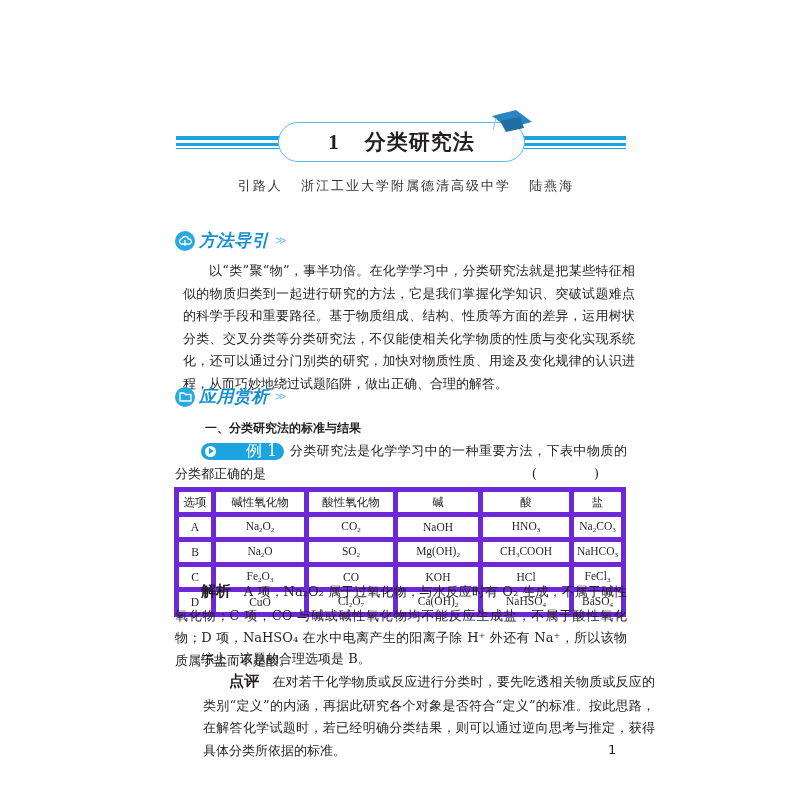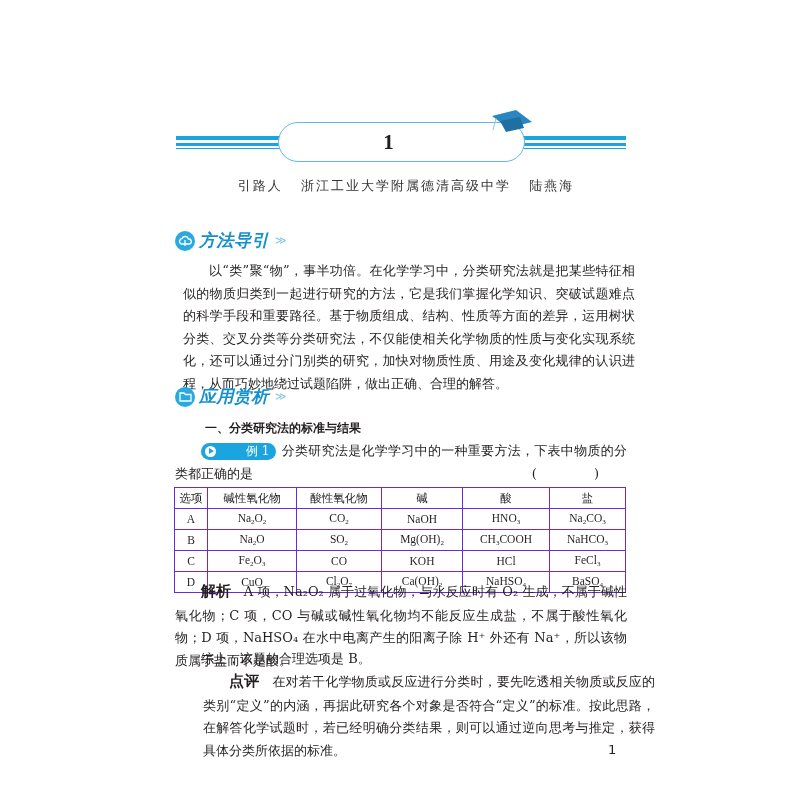--- a/index.html
+++ b/index.html
@@ -30,45 +30,46 @@
   .sec-arrow { font-family: "DejaVu Sans", sans-serif; font-size: 11px; color: #7ec5e8; margin-left: 6px; letter-spacing: -3px; }
 
   .para { position: absolute; left: 175px; width: 452px; font-size: 13px; line-height: 22.5px;
           text-align: justify; text-align-last: left; color: #231f20; }
   .indent { text-indent: 26px; }
 
   .subhead { position: absolute; left: 205px; top: 420px; font-family: "DejaVu Sans", sans-serif;
              font-weight: bold; font-size: 12px; color: #231f20; }
 
   .ex-badge { display: inline-flex; align-items: center; background: #1ba4e0; color: #fff;
-              border-radius: 10px; padding: 0 7px 0 4px; height: 17px; font-size: 12px; margin-right: 5px; vertical-align: 1px; }
+              border-radius: 10px; padding: 0 7px 0 4px; height: 17px; font-size: 16px; margin-right: 5px; vertical-align: 1px; }
   .play { width: 11px; height: 11px; border-radius: 50%; background: #fff; display: inline-flex; align-items: center;
           justify-content: center; margin-right: 4px; }
   .play::after { content: ""; border-left: 5px solid #1ba4e0; border-top: 3px solid transparent; border-bottom: 3px solid transparent; margin-left: 1px; }
   .paren { float: right; margin-right: 6px; letter-spacing: 22px; }
 
   table.chem { position: absolute; left: 174px; top: 487px; width: 452px; border-collapse: collapse;
                font-size: 11.5px; font-family: "Liberation Serif", serif; }
-  table.chem td, table.chem th { border: 1px solid #6d28d9; height: 20px; text-align: center; padding: 0; font-weight: normal; }
+  table.chem td, table.chem th { border: 5px solid #6d28d9; height: 20px; text-align: center; padding: 0; font-weight: normal; }
   table.chem { border: 1.5px solid #333; }
   sub, sup { font-size: 7px; }
   sub { vertical-align: -2px; }
 
   .b { font-family: Liberation Mono, monospace; font-weight: bold; font-size: 15px; }
   .pagenum { position: absolute; left: 608px; top: 742px; font-family: "DejaVu Sans", sans-serif; font-size: 13px; }
 </style>
 </head>
 <body>
 
 <div>
   <div class="band-line band-l1"></div>
   <div class="band-line band-l2"></div>
   <div class="band-line band-l3"></div>
   <div class="title-pill">
     <span class="title-num">1</span>
+    <span class="title-text">分类研究法</span>
   </div>
   <svg class="cap" viewBox="0 0 44 28">
     <polygon points="2,8 26,2 42,14 18,20" fill="#2a86c0"></polygon>
     <polygon points="10,13 30,9 34,20 16,24" fill="#1f6fa3"></polygon>
     <line x1="6" y1="10" x2="3" y2="22" stroke="#8cc8e8" stroke-width="1"></line>
   </svg>
 </div>
 
 <div class="byline">
   <span>引路人</span>

